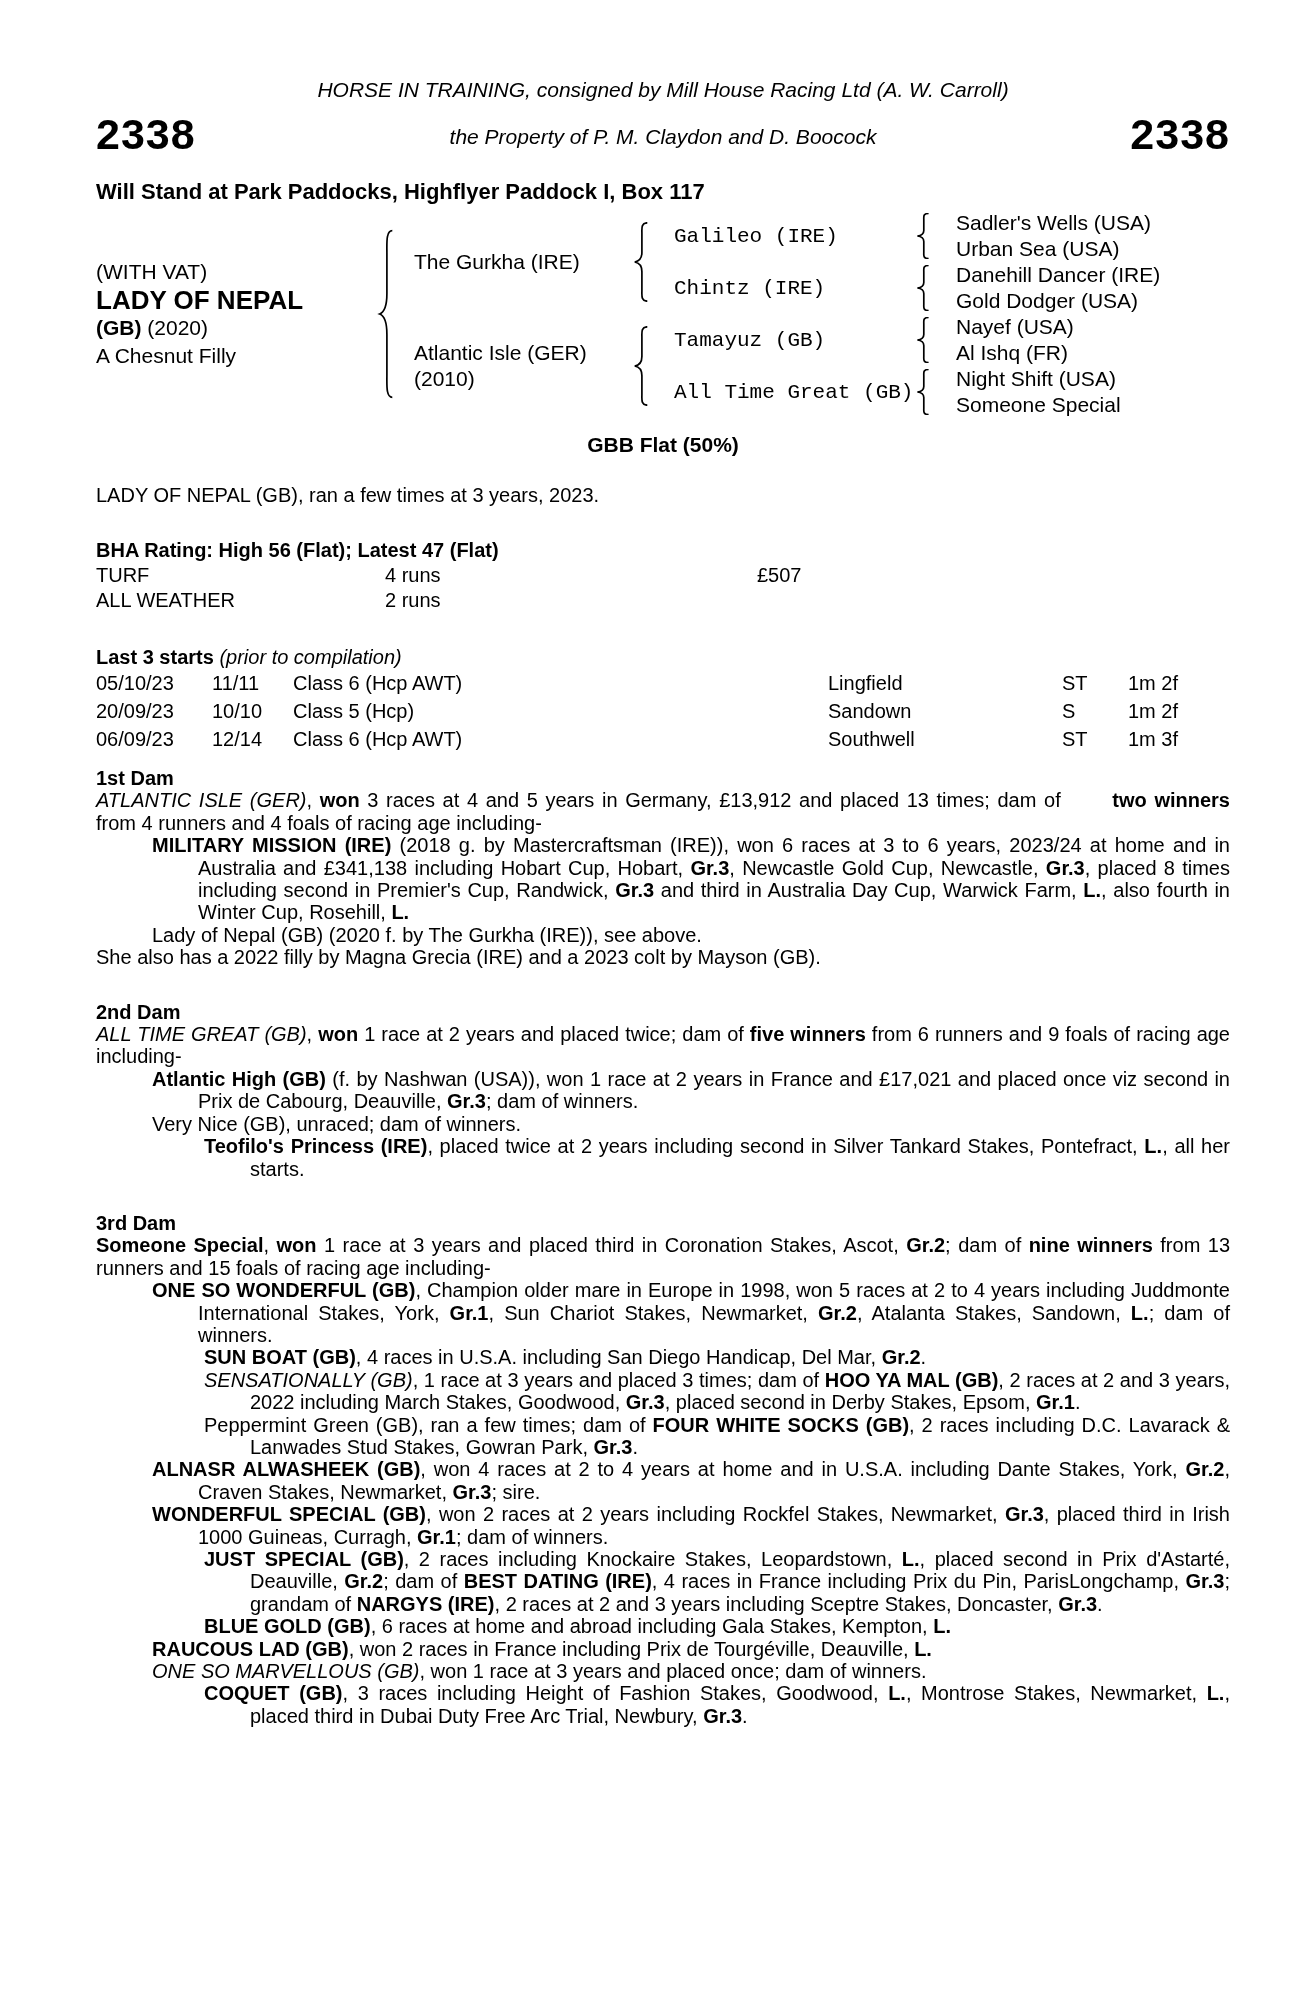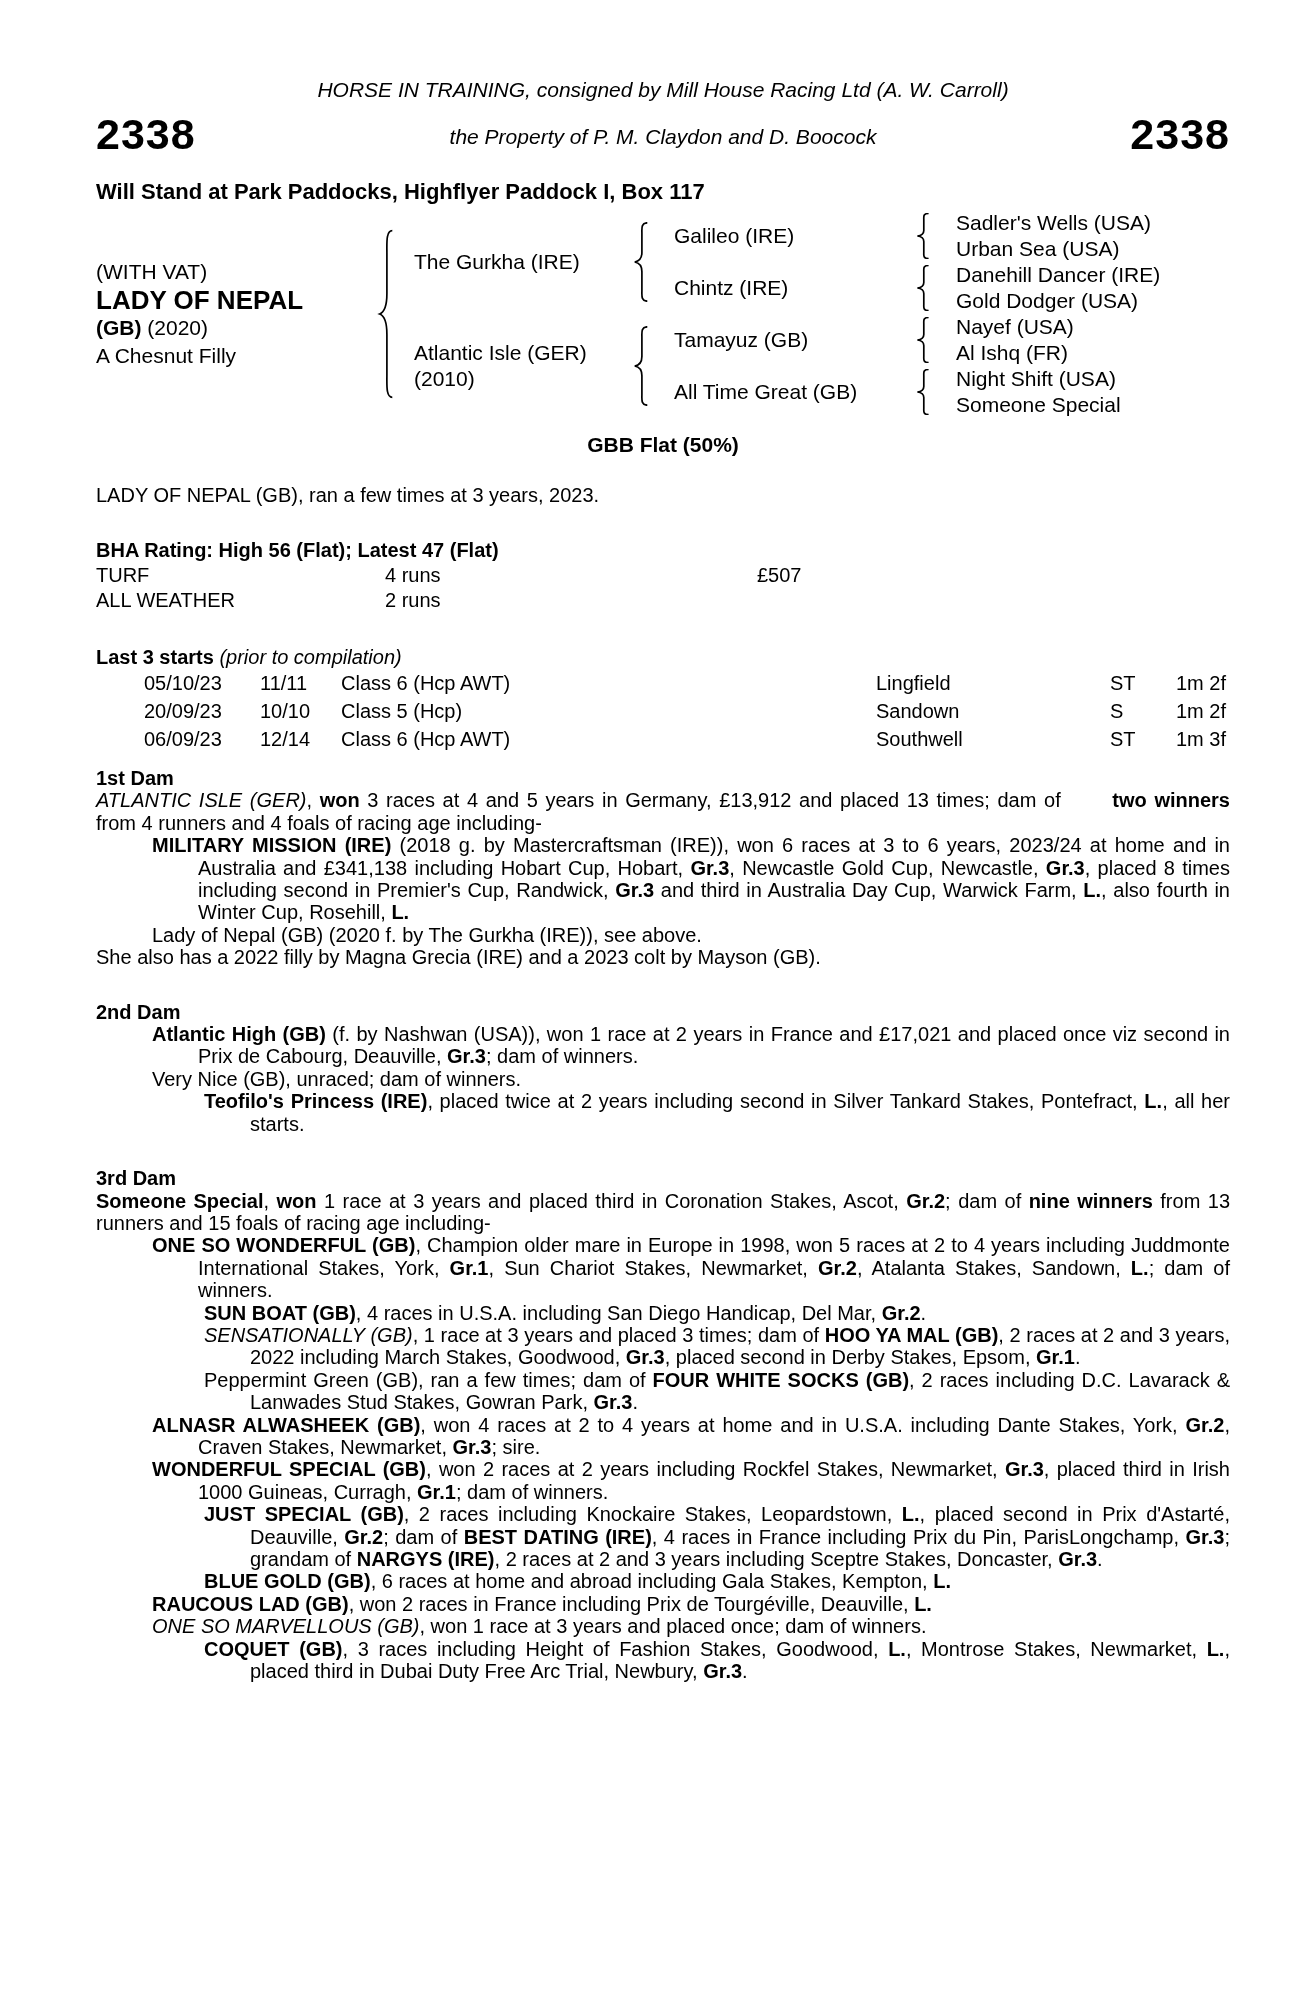--- a/index.html
+++ b/index.html
@@ -22,37 +22,37 @@
   .brace-cell{display:flex;align-items:center;justify-content:center;}
   .bc-main{width:36px;}
   .bc-parent{width:34px;}
   .bc-gp{width:30px;}
   .brace-cell svg{display:block;}
   .gen2col{display:flex;flex-direction:column;flex:1;}
   .gen2group{display:flex;align-items:center;height:104px;}
   .gen2name{width:220px;box-sizing:border-box;padding-left:10px;line-height:26px;}
   .gen3col{display:flex;flex-direction:column;flex:1;}
   .gen3group{display:flex;align-items:center;height:52px;}
-  .gen3name{width:250px;box-sizing:border-box;padding-left:16px;}
+  .gen3name{width:250px;box-sizing:border-box;padding-left:16px;font-family:Liberation Mono, monospace;}
   .gen4col{flex:1;display:flex;flex-direction:column;padding-left:18px;}
   .gen4col .gg{height:26px;line-height:26px;}
 
   .gbb{text-align:center;font-weight:bold;font-size:21px;margin-top:16px;line-height:22px;}
   .summary{margin-top:28px;line-height:22px;}
   .bha{font-weight:bold;margin-top:32px;line-height:25px;}
   .stats-row{display:flex;line-height:25px;}
   .st-surface{width:289px;}
   .st-runs{width:372px;}
   .st-earn{flex:1;}
 
   .last3{margin-top:32px;}
   .last3-title{line-height:24px;}
   .last3-title .t{font-weight:bold;}
   .last3-title .s{font-style:italic;}
-  .rr-row{display:flex;line-height:28px;margin-left:48px;}
+  .rr-row{display:flex;line-height:28px;}
   .rr-date{width:116px;}
   .rr-pos{width:81px;}
   .rr-class{width:535px;}
   .rr-course{width:234px;}
   .rr-going{width:66px;}
   .rr-dist{flex:1;}
 
   
   .dam-heading{font-size:20px;font-weight:bold;margin:0;line-height:22.4px;}
   .mt1{margin-top:14px;}
@@ -219,20 +219,21 @@
   <div class="dam-section">
     <h3 class="dam-heading mt1">1st Dam</h3>
     <p class="para"><span style="font-style: italic;">ATLANTIC ISLE (GER)</span><span>, </span><span style="font-weight: bold;">won</span><span> 3 races at 4 and 5 years in Germany, £13,912 and placed 13 times; dam of </span><span style="font-weight: bold; margin-left: 44px;">two winners</span><span> from 4 runners and 4 foals of racing age including-</span></p>
     <p class="para ind1"><span style="font-weight: bold;">MILITARY MISSION (IRE)</span><span> (2018 g. by Mastercraftsman (IRE)), won 6 races at 3 to 6 years, 2023/24 at home and in Australia and £341,138 including Hobart Cup, Hobart, </span><span style="font-weight: bold;">Gr.3</span><span>, Newcastle Gold Cup, Newcastle, </span><span style="font-weight: bold;">Gr.3</span><span>, placed 8 times including second in Premier's Cup, Randwick, </span><span style="font-weight: bold;">Gr.3</span><span> and third in Australia Day Cup, Warwick Farm, </span><span style="font-weight: bold;">L.</span><span>, also fourth in Winter Cup, Rosehill, </span><span style="font-weight: bold;">L.</span></p>
     <p class="para ind1"><span>Lady of Nepal (GB) (2020 f. by The Gurkha (IRE)), see above.</span></p>
     <p class="para"><span>She also has a 2022 filly by Magna Grecia (IRE) and a 2023 colt by Mayson (GB).</span></p>
   </div>
 
   <div class="dam-section">
     <h3 class="dam-heading mt2">2nd Dam</h3>
+    <p class="para"><span style="font-style: italic;">ALL TIME GREAT (GB)</span><span>, </span><span style="font-weight: bold;">won</span><span> 1 race at 2 years and placed twice; dam of </span><span style="font-weight: bold;">five winners</span><span> from 6 runners and 9 foals of racing age including-</span></p>
     <p class="para ind1"><span style="font-weight: bold;">Atlantic High (GB)</span><span> (f. by Nashwan (USA)), won 1 race at 2 years in France and £17,021 and placed once viz second in Prix de Cabourg, Deauville, </span><span style="font-weight: bold;">Gr.3</span><span>; dam of winners.</span></p>
     <p class="para ind1"><span>Very Nice (GB), unraced; dam of winners.</span></p>
     <p class="para ind2"><span style="font-weight: bold;">Teofilo's Princess (IRE)</span><span>, placed twice at 2 years including second in Silver Tankard Stakes, Pontefract, </span><span style="font-weight: bold;">L.</span><span>, all her starts.</span></p>
   </div>
 
   <div class="dam-section">
     <h3 class="dam-heading mt2">3rd Dam</h3>
     <p class="para"><span style="font-weight: bold;">Someone Special</span><span>, </span><span style="font-weight: bold;">won</span><span> 1 race at 3 years and placed third in Coronation Stakes, Ascot, </span><span style="font-weight: bold;">Gr.2</span><span>; dam of </span><span style="font-weight: bold;">nine winners</span><span> from 13 runners and 15 foals of racing age including-</span></p>
     <p class="para ind1"><span style="font-weight: bold;">ONE SO WONDERFUL (GB)</span><span>, Champion older mare in Europe in 1998, won 5 races at 2 to 4 years including Juddmonte International Stakes, York, </span><span style="font-weight: bold;">Gr.1</span><span>, Sun Chariot Stakes, Newmarket, </span><span style="font-weight: bold;">Gr.2</span><span>, Atalanta Stakes, Sandown, </span><span style="font-weight: bold;">L.</span><span>; dam of winners.</span></p>
     <p class="para ind2"><span style="font-weight: bold;">SUN BOAT (GB)</span><span>, 4 races in U.S.A. including San Diego Handicap, Del Mar, </span><span style="font-weight: bold;">Gr.2</span><span>.</span></p>

